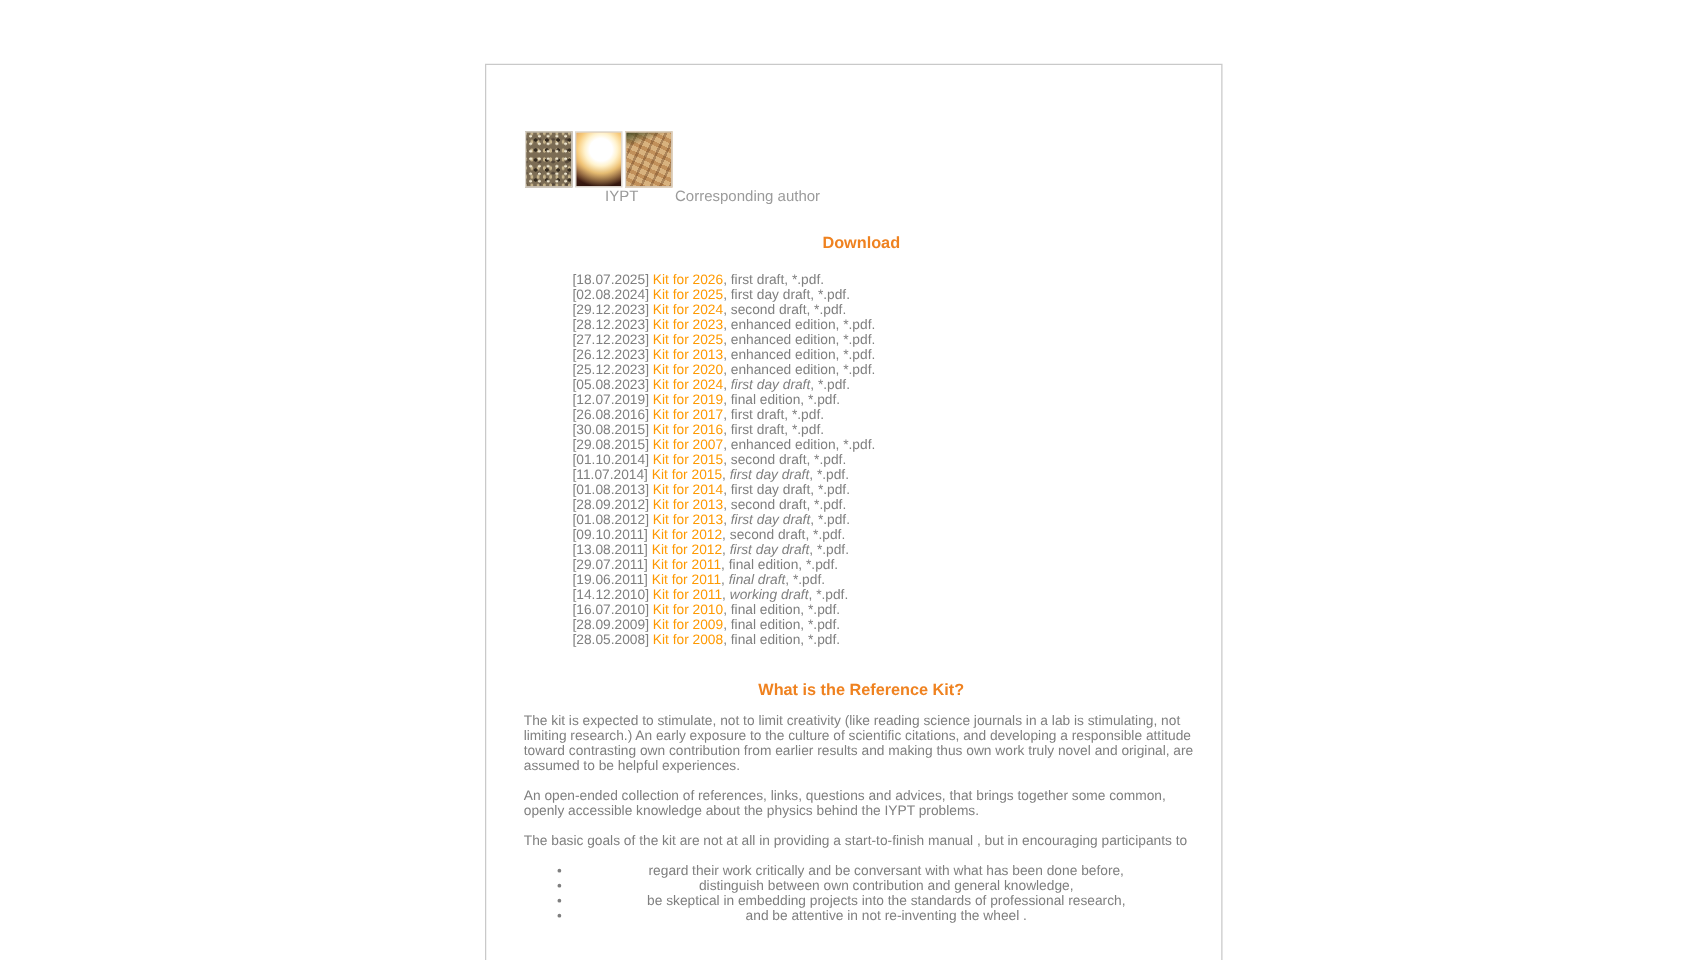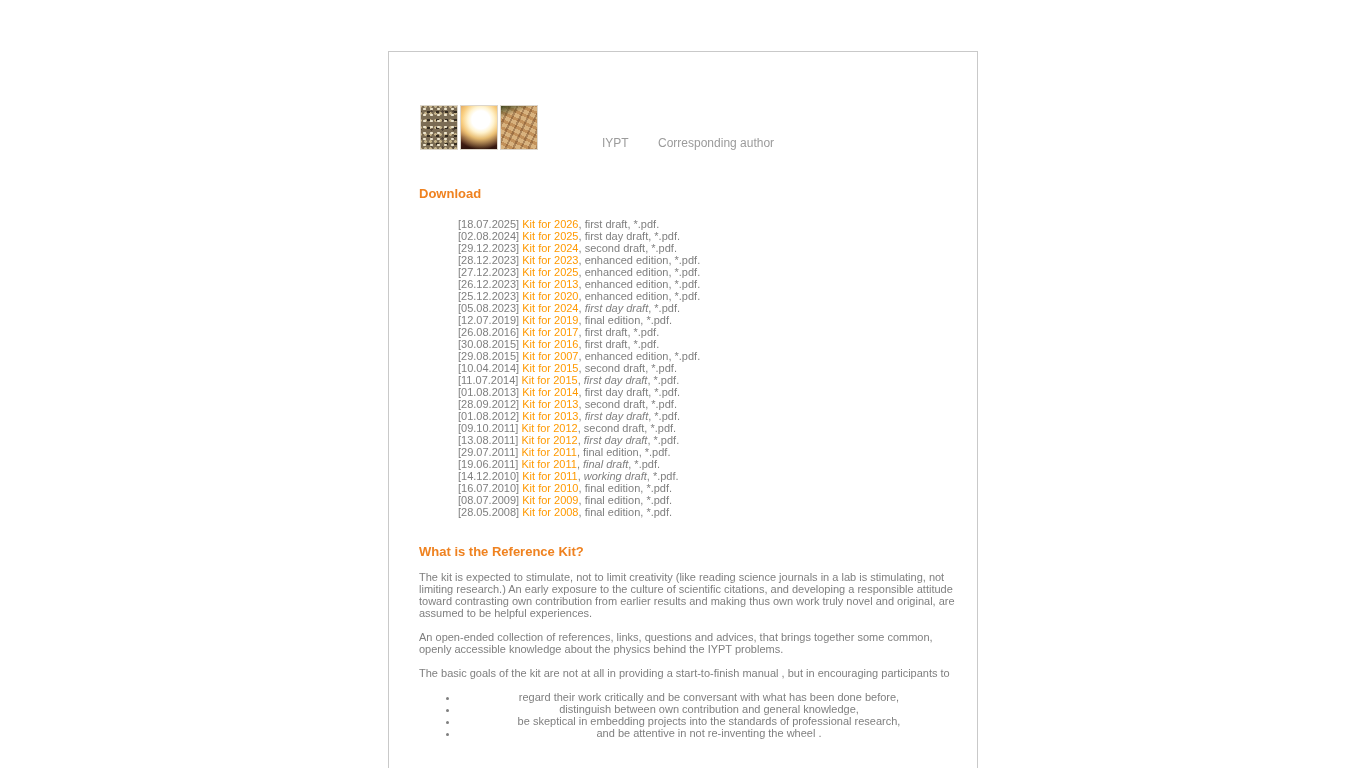--- a/index.html
+++ b/index.html
@@ -10,22 +10,23 @@
     color: #7f7f7f;
   }
   .content-box {
     width: 590px; margin: 51px auto 0 auto;
     border: 1px solid #c9c9c9; background: #ffffff;
     min-height: 760px;
   }
   
   .site-header {
     padding: 53px 0 0 31px;
-    display: flex; align-items: flex-end;
+    display: flex; align-items: flex-start;
     height: 98px;
+    flex-direction: column;
   }
   .thumbs { display: flex; gap: 2px; }
   .thumb {
     width: 38px; height: 45px;
     border: 1px solid #dcd6cc;
     cursor: pointer;
   }
   .thumb-gravel {
     background-color: #7b6c54;
     background-image:
@@ -48,21 +49,21 @@
       repeating-linear-gradient(25deg, #d8b27e 0 4px, #c1905a 4px 7px),
       #c99d66;
   }
   .top-nav { margin-left: 64px; font-size: 12px; color: #9b9b9b; white-space: nowrap; }
   .top-nav a { color: #9b9b9b; text-decoration: none; cursor: pointer; }
   .top-nav a:first-child { margin-right: 26px; }
   
   .main { padding: 0 18px 40px 30px; }
   h2 {
     font-size: 13px; font-weight: bold; color: #ef8220;
-    margin: 0; line-height: 16px;
+    margin: 0; line-height: 16px; text-align: center;
   }
   .download-heading { margin: 36px 0 16px 0; }
   .about-heading { margin: 26px 0 11px 0; }
   .download-list { font-size: 11px; line-height: 12px; }
   .dl-row { white-space: nowrap; padding-left: 39px; }
   .dl-row a.kit-link { color: #ff9900; text-decoration: none; cursor: pointer; }
   .dl-row .it { font-style: italic; }
   .main p {
     font-size: 11px; line-height: 12px;
     margin: 0 0 12px 0; max-width: 540px;
@@ -100,32 +101,32 @@
         <div class="dl-row"><span class="entry-date">[29.12.2023]</span> <a class="kit-link">Kit for 2024</a><span>, </span><span>second draft</span><span>, *.pdf.</span></div>
         <div class="dl-row"><span class="entry-date">[28.12.2023]</span> <a class="kit-link">Kit for 2023</a><span>, </span><span>enhanced edition</span><span>, *.pdf.</span></div>
         <div class="dl-row"><span class="entry-date">[27.12.2023]</span> <a class="kit-link">Kit for 2025</a><span>, </span><span>enhanced edition</span><span>, *.pdf.</span></div>
         <div class="dl-row"><span class="entry-date">[26.12.2023]</span> <a class="kit-link">Kit for 2013</a><span>, </span><span>enhanced edition</span><span>, *.pdf.</span></div>
         <div class="dl-row"><span class="entry-date">[25.12.2023]</span> <a class="kit-link">Kit for 2020</a><span>, </span><span>enhanced edition</span><span>, *.pdf.</span></div>
         <div class="dl-row"><span class="entry-date">[05.08.2023]</span> <a class="kit-link">Kit for 2024</a><span>, </span><span class="it">first day draft</span><span>, *.pdf.</span></div>
         <div class="dl-row"><span class="entry-date">[12.07.2019]</span> <a class="kit-link">Kit for 2019</a><span>, </span><span>final edition</span><span>, *.pdf.</span></div>
         <div class="dl-row"><span class="entry-date">[26.08.2016]</span> <a class="kit-link">Kit for 2017</a><span>, </span><span>first draft</span><span>, *.pdf.</span></div>
         <div class="dl-row"><span class="entry-date">[30.08.2015]</span> <a class="kit-link">Kit for 2016</a><span>, </span><span>first draft</span><span>, *.pdf.</span></div>
         <div class="dl-row"><span class="entry-date">[29.08.2015]</span> <a class="kit-link">Kit for 2007</a><span>, </span><span>enhanced edition</span><span>, *.pdf.</span></div>
-        <div class="dl-row"><span class="entry-date">[10.04.2014]</span> <a class="kit-link">Kit for 2015</a><span>, </span><span>second draft</span><span>, *.pdf.</span></div>
+        <div class="dl-row"><span class="entry-date">[01.10.2014]</span> <a class="kit-link">Kit for 2015</a><span>, </span><span>second draft</span><span>, *.pdf.</span></div>
         <div class="dl-row"><span class="entry-date">[11.07.2014]</span> <a class="kit-link">Kit for 2015</a><span>, </span><span class="it">first day draft</span><span>, *.pdf.</span></div>
         <div class="dl-row"><span class="entry-date">[01.08.2013]</span> <a class="kit-link">Kit for 2014</a><span>, </span><span>first day draft</span><span>, *.pdf.</span></div>
         <div class="dl-row"><span class="entry-date">[28.09.2012]</span> <a class="kit-link">Kit for 2013</a><span>, </span><span>second draft</span><span>, *.pdf.</span></div>
         <div class="dl-row"><span class="entry-date">[01.08.2012]</span> <a class="kit-link">Kit for 2013</a><span>, </span><span class="it">first day draft</span><span>, *.pdf.</span></div>
         <div class="dl-row"><span class="entry-date">[09.10.2011]</span> <a class="kit-link">Kit for 2012</a><span>, </span><span>second draft</span><span>, *.pdf.</span></div>
         <div class="dl-row"><span class="entry-date">[13.08.2011]</span> <a class="kit-link">Kit for 2012</a><span>, </span><span class="it">first day draft</span><span>, *.pdf.</span></div>
         <div class="dl-row"><span class="entry-date">[29.07.2011]</span> <a class="kit-link">Kit for 2011</a><span>, </span><span>final edition</span><span>, *.pdf.</span></div>
         <div class="dl-row"><span class="entry-date">[19.06.2011]</span> <a class="kit-link">Kit for 2011</a><span>, </span><span class="it">final draft</span><span>, *.pdf.</span></div>
         <div class="dl-row"><span class="entry-date">[14.12.2010]</span> <a class="kit-link">Kit for 2011</a><span>, </span><span class="it">working draft</span><span>, *.pdf.</span></div>
         <div class="dl-row"><span class="entry-date">[16.07.2010]</span> <a class="kit-link">Kit for 2010</a><span>, </span><span>final edition</span><span>, *.pdf.</span></div>
-        <div class="dl-row"><span class="entry-date">[08.07.2009]</span> <a class="kit-link">Kit for 2009</a><span>, </span><span>final edition</span><span>, *.pdf.</span></div>
+        <div class="dl-row"><span class="entry-date">[28.09.2009]</span> <a class="kit-link">Kit for 2009</a><span>, </span><span>final edition</span><span>, *.pdf.</span></div>
         <div class="dl-row"><span class="entry-date">[28.05.2008]</span> <a class="kit-link">Kit for 2008</a><span>, </span><span>final edition</span><span>, *.pdf.</span></div>
       </div>
 
     <h2 class="about-heading">What is the Reference Kit?</h2>
 
     <p>The kit is expected to stimulate, not to limit creativity (like reading science journals in a lab is stimulating, not limiting research.) An early exposure to the culture of scientific citations, and developing a responsible attitude toward contrasting own contribution from earlier results and making thus own work truly novel and original, are assumed to be helpful experiences.</p>
     <p>An open-ended collection of references, links, questions and advices, that brings together some common, openly accessible knowledge about the physics behind the IYPT problems.</p>
     <p>The basic goals of the kit are not at all in providing a start-to-finish manual , but in encouraging participants to</p>
 
     <ul class="goals">

